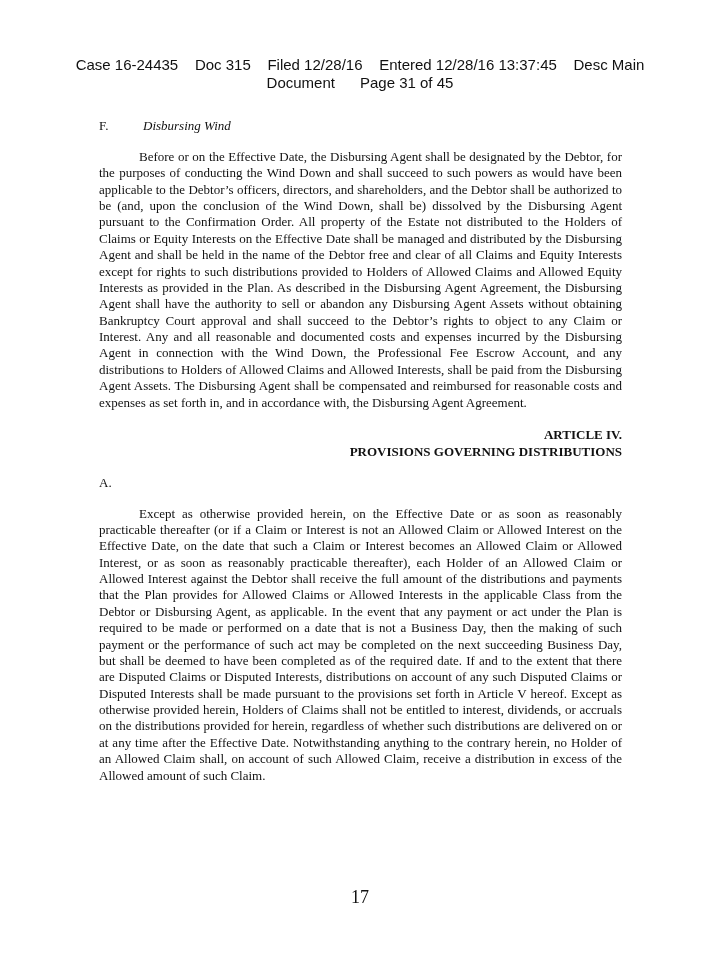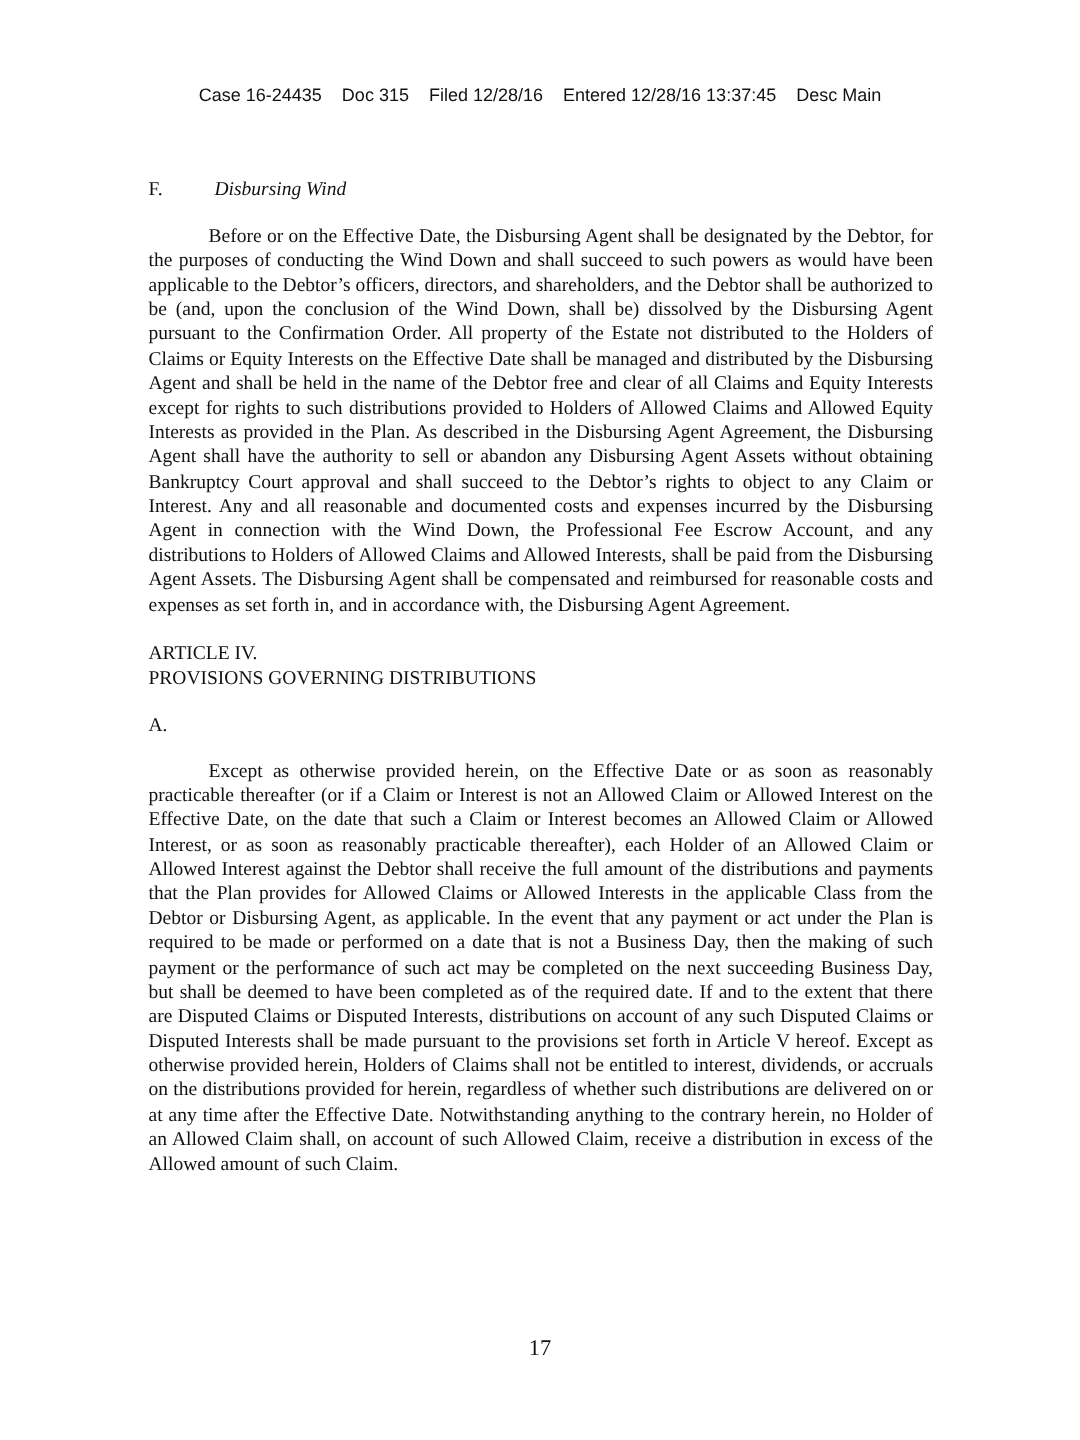--- a/index.html
+++ b/index.html
@@ -16,21 +16,21 @@
     color: #111111;
     overflow: hidden;
   }
   .court-header {
     position: absolute;
     top: 56px;
     left: 0;
     right: 0;
     text-align: center;
     font-family: "Liberation Sans", sans-serif;
-    font-size: 12px;
+    font-size: 15px;
     line-height: 1.22;
     color: #111111;
   }
   .court-header div {
     white-space: pre;
   }
   .content {
     position: absolute;
     top: 118px;
     left: 99px;
@@ -49,41 +49,42 @@
   .sec-title {
     font-style: italic;
   }
   .body-para {
     margin: 0 0 16px 0;
     text-align: justify;
     text-indent: 40px;
     line-height: 1.26;
   }
   .article-heading {
-    text-align: left;
-    font-weight: normal;
+    text-align: right;
+    font-weight: bold;
     line-height: 1.3;
     margin: 4px 0 14px 0;
   }
   .page-footer {
     position: absolute;
     bottom: 52px;
     left: 0;
     right: 0;
     text-align: center;
-    font-size: 15px;
+    font-size: 18px;
   }
 </style>
 </head>
 <body>
 
 <div class="page">
 
   <div class="court-header">
     <div>Case 16-24435    Doc 315    Filed 12/28/16    Entered 12/28/16 13:37:45    Desc Main</div>
+    <div>Document      Page 31 of 45</div>
   </div>
 
   <div class="content">
 
     <div class="sec-heading">
       <span class="sec-label">F.</span>
       <span class="sec-title">Disbursing Wind</span>
     </div>
 
     <p class="body-para">Before or on the Effective Date, the Disbursing Agent shall be designated by the Debtor, for the purposes of conducting the Wind Down and shall succeed to such powers as would have been applicable to the Debtor’s officers, directors, and shareholders, and the Debtor shall be authorized to be (and, upon the conclusion of the Wind Down, shall be) dissolved by the Disbursing Agent pursuant to the Confirmation Order.  All property of the Estate not distributed to the Holders of Claims or Equity Interests on the Effective Date shall be managed and distributed by the Disbursing Agent and shall be held in the name of the Debtor free and clear of all Claims and Equity Interests except for rights to such distributions provided to Holders of Allowed Claims and Allowed Equity Interests as provided in the Plan.  As described in the Disbursing Agent Agreement, the Disbursing Agent shall have the authority to sell or abandon any Disbursing Agent Assets without obtaining Bankruptcy Court approval and shall succeed to the Debtor’s rights to object to any Claim or Interest.  Any and all reasonable and documented costs and expenses incurred by the Disbursing Agent in connection with the Wind Down, the Professional Fee Escrow Account, and any distributions to Holders of Allowed Claims and Allowed Interests, shall be paid from the Disbursing Agent Assets.  The Disbursing Agent shall be compensated and reimbursed for reasonable costs and expenses as set forth in, and in accordance with, the Disbursing Agent Agreement.</p>

